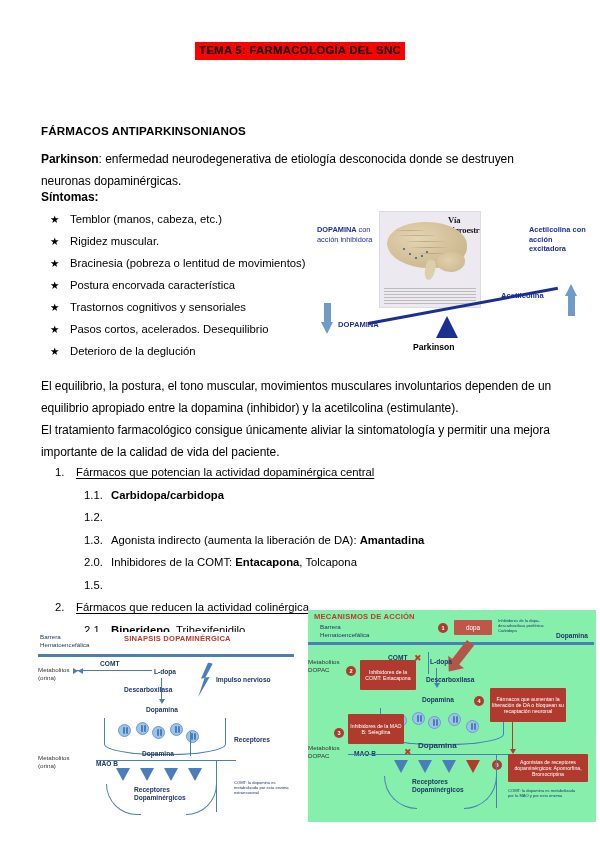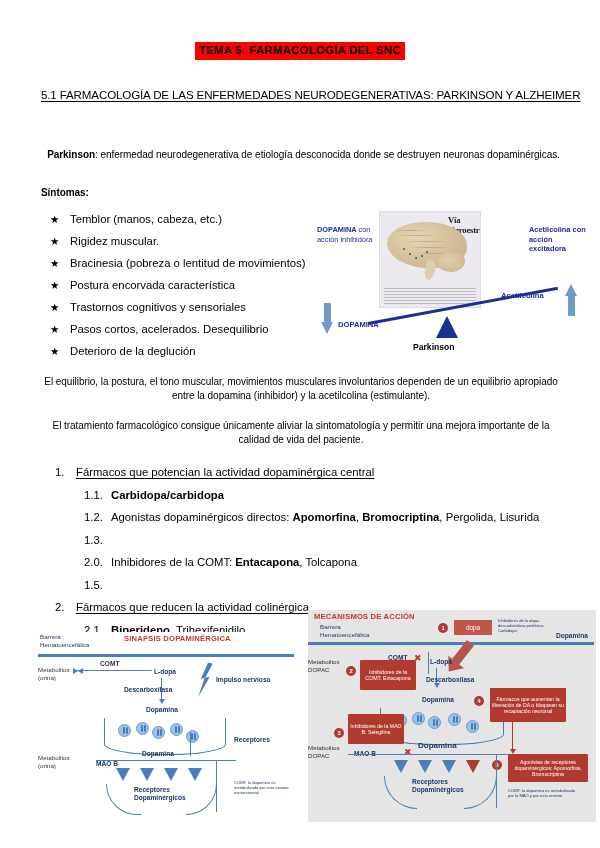--- a/index.html
+++ b/index.html
@@ -19,21 +19,21 @@
   }
   .sec-head{
     position:absolute;left:41px;top:88px;font-size:11.6px;letter-spacing:-.15px;
     text-decoration:underline;text-underline-offset:2px;white-space:nowrap;
   }
   .sub-head{
     position:absolute;left:41px;top:124px;font-size:11.6px;font-weight:bold;letter-spacing:.1px;
   }
 
   
-  .para{position:absolute;font-size:10px;line-height:14px;letter-spacing:-.05px;text-align:center;}
+  .para{position:absolute;font-size:12px;line-height:22px;letter-spacing:-.05px;}
   .p-parkinson{left:41px;top:148px;width:525px;}
   .p-sintomas{left:41px;top:186px;font-weight:bold;}
   .p-equilibrio{left:41px;top:375px;width:520px;}
   .p-tratamiento{left:41px;top:419px;width:520px;}
   b,strong{font-weight:bold;}
 
   
   .star-list{position:absolute;left:50px;top:208px;width:290px;}
   .star-li{display:flex;align-items:flex-start;font-size:11.3px;line-height:22px;margin:0;}
   .star-glyph{width:20px;flex:0 0 20px;text-align:left;font-size:10.5px;line-height:22px;}
@@ -97,21 +97,21 @@
   .lbl-acetil-arrow{position:absolute;left:188px;top:95px;font-size:7.6px;font-weight:bold;color:#1d2f9e;}
 
   .beam{position:absolute;left:55px;top:126px;width:193px;height:2.5px;background:#1a2f8f;
         transform:rotate(-10.5deg);transform-origin:left center;}
   .fulcrum{position:absolute;left:123px;top:120px;width:0;height:0;
      border-left:11px solid transparent;border-right:11px solid transparent;border-bottom:22px solid #1a2f8f;}
   .lbl-parkinson{position:absolute;left:100px;top:146px;font-size:8.6px;font-weight:bold;color:#000;}
 
   
   .fig-syn{position:absolute;left:38px;top:632px;width:258px;height:190px;background:#fff;}
-  .fig-mech{position:absolute;left:308px;top:610px;width:288px;height:212px;background:#e5e5e5;}
+  .fig-mech{position:absolute;left:308px;top:610px;width:288px;height:212px;background:#86efac;}
 
   .f-title-red{position:absolute;font-size:7.6px;font-weight:bold;color:#c0392b;letter-spacing:.2px;}
   .f-lbl{position:absolute;font-size:6.2px;color:#1f3864;line-height:8px;}
   .f-lbl-bold{position:absolute;font-size:6.6px;color:#1f3864;font-weight:bold;line-height:8px;}
   .f-lbl-dark{position:absolute;font-size:6.2px;color:#333;line-height:7.5px;}
   .f-lbl-tiny{position:absolute;font-size:4.1px;color:#1f3864;line-height:5.2px;}
 
   .bbb-bar{position:absolute;height:3px;background:#4a7ebb;}
   .vline{position:absolute;width:1px;background:#4a7ebb;}
   .hline{position:absolute;height:1px;background:#4a7ebb;}
@@ -187,21 +187,21 @@
 </style>
 </head>
 <body>
 
 <div class="page">
 
   <div class="title-wrap">
     <span class="title-hl">TEMA 5: FARMACOLOGÍA DEL SNC</span>
   </div>
 
-  <div class="sec-head">5.1 FARMACOLOGÍA DE LAS ENFERMEDADES NEURODEGENERATIVAS: PARKINSON Y ALZHEIMER</div>
+  <div class="sub-head">FÁRMACOS ANTIPARKINSONIANOS</div>
 
   <div class="para p-parkinson">
     <b>Parkinson</b><span>: enfermedad neurodegenerativa de etiología desconocida donde se destruyen neuronas dopaminérgicas.</span>
   </div>
 
   <div class="para p-sintomas">Síntomas:</div>
 
   <div class="star-list" id="symptom-list">
       <div class="star-li">
         <span class="star-glyph">★</span>
@@ -240,24 +240,24 @@
       <div class="lvl1">
         <span class="n">1.</span>
         <span class="t">Fármacos que potencian la actividad dopaminérgica central</span>
       </div>
       <div class="lvl2">
         <span class="n">1.1.</span>
         <span class="t"><b>Carbidopa/carbidopa</b></span>
       </div>
       <div class="lvl2">
         <span class="n">1.2.</span>
-        <span class="t">Agonistas dopaminérgicos directos: <b>Apomorfina</b>, <b>Bromocriptina</b>, Pergolida, Lisurida</span>
       </div>
       <div class="lvl2">
         <span class="n">1.3.</span>
+        <span class="t">Agonista indirecto (aumenta la liberación de DA): <b>Amantadina</b></span>
       </div>
       <div class="lvl2">
         <span class="n">2.0.</span>
         <span class="t">Inhibidores de la COMT: <b>Entacapona</b>, Tolcapona</span>
       </div>
       <div class="lvl2">
         <span class="n">1.5.</span>
       </div>
       <div class="lvl1">
         <span class="n">2.</span>

